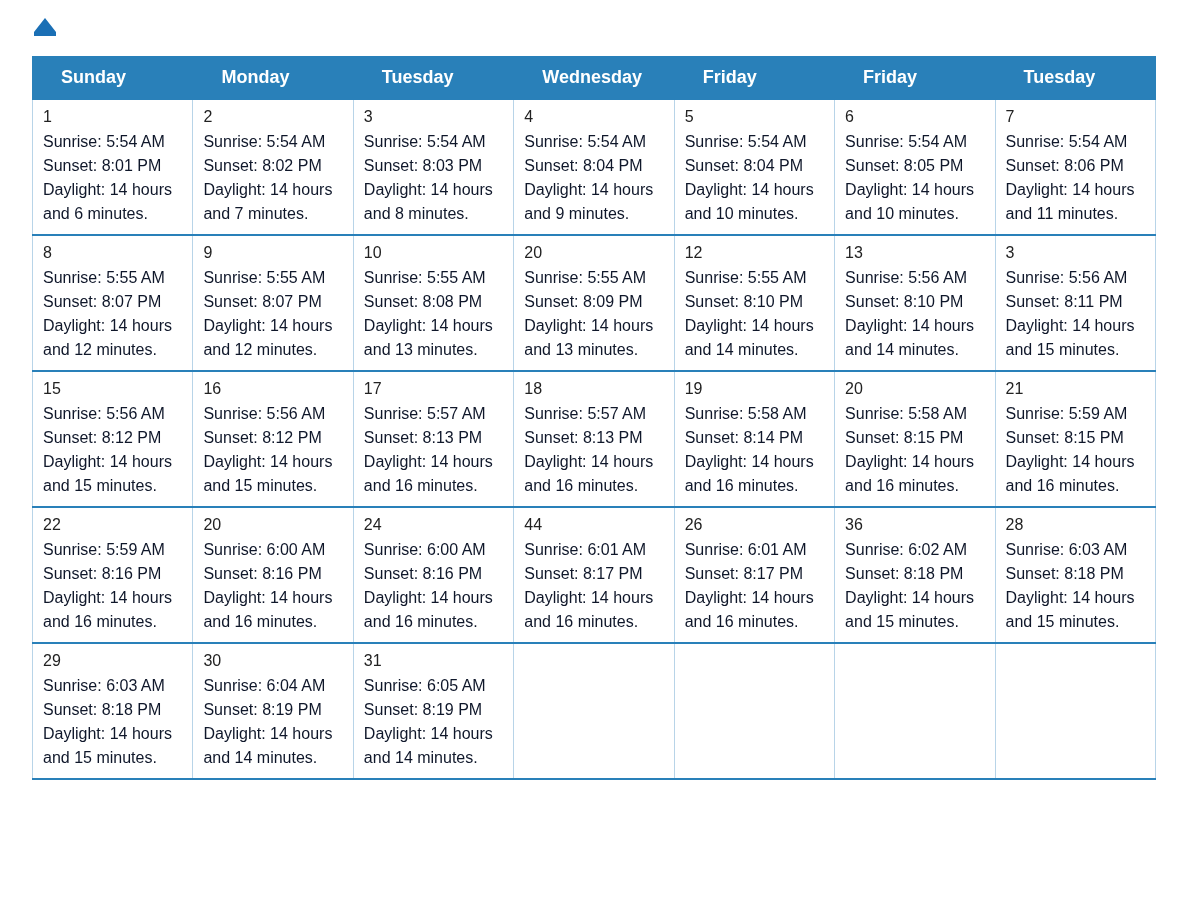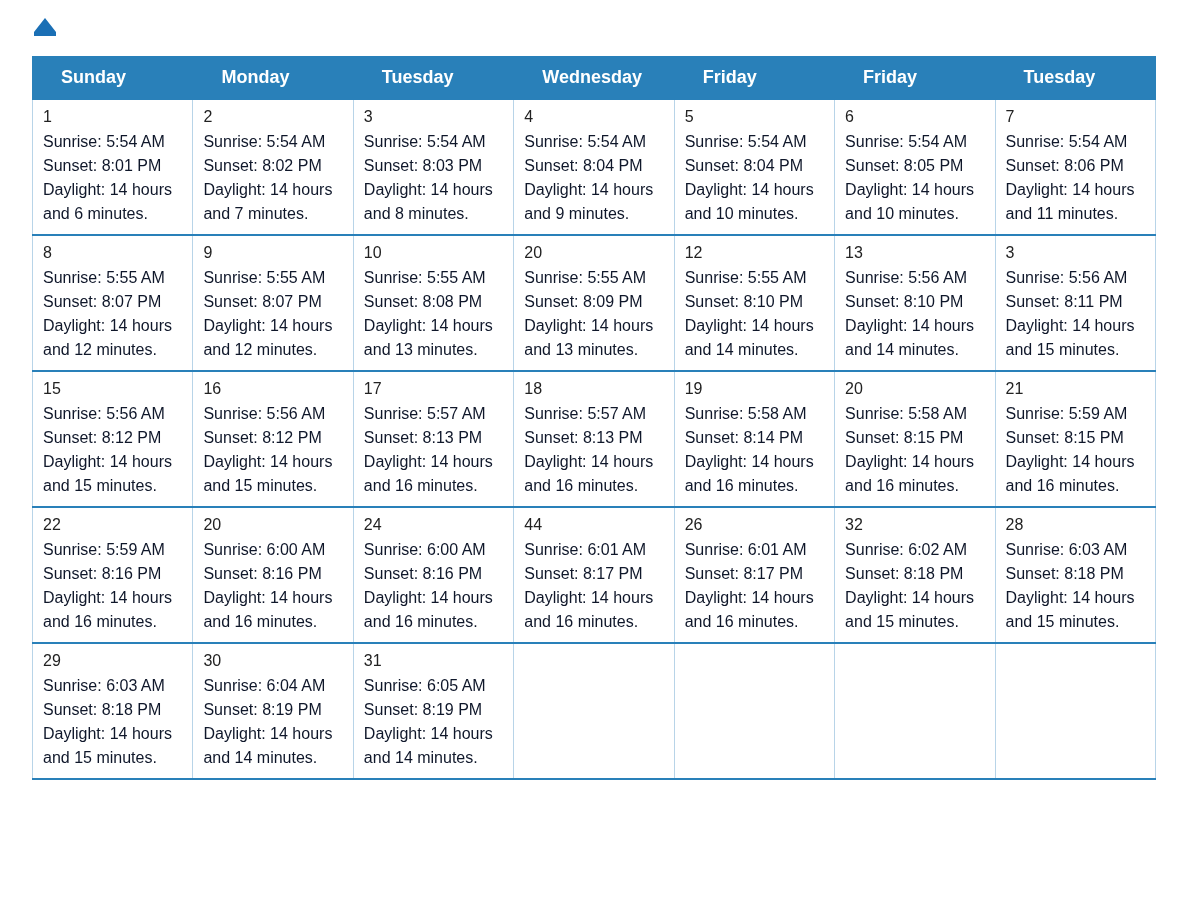--- a/index.html
+++ b/index.html
@@ -380,21 +380,21 @@
         <td>
         <span class="day-num">26</span>
         <span class="day-info">
           Sunrise: 6:01 AM<br>
           Sunset: 8:17 PM<br>
           Daylight: 14 hours<br>
           and 16 minutes.
         </span>
       </td>
         <td>
-        <span class="day-num">32</span>
+        <span class="day-num">36</span>
         <span class="day-info">
           Sunrise: 6:02 AM<br>
           Sunset: 8:18 PM<br>
           Daylight: 14 hours<br>
           and 15 minutes.
         </span>
       </td>
         <td>
         <span class="day-num">28</span>
         <span class="day-info">

